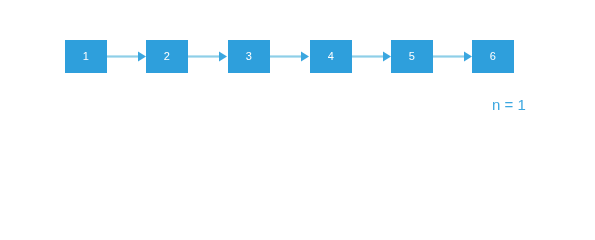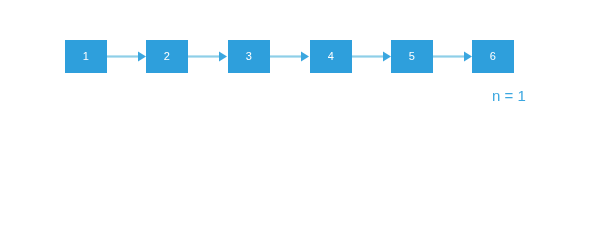--- a/index.html
+++ b/index.html
@@ -116,15 +116,15 @@
     <svg width="40" height="33" viewBox="0 0 40 33" xmlns="http://www.w3.org/2000/svg">
       <line x1="0" y1="16.5" x2="31" y2="16.5" stroke="#8ecfe8" stroke-width="2.2"></line>
       <polygon points="31,11.5 39,16.5 31,21.5" fill="#3ba7e0"></polygon>
     </svg>
   </div>
 
   <div class="node" style="left:472px;">
     <span class="node-label">6</span>
   </div>
 
-  <div class="annotation" style="left:492px; top:88px;">n = 1</div>
+  <div class="annotation" style="left:492px; top:97px;">n = 1</div>
 
 </div>
 
 </body></html>

